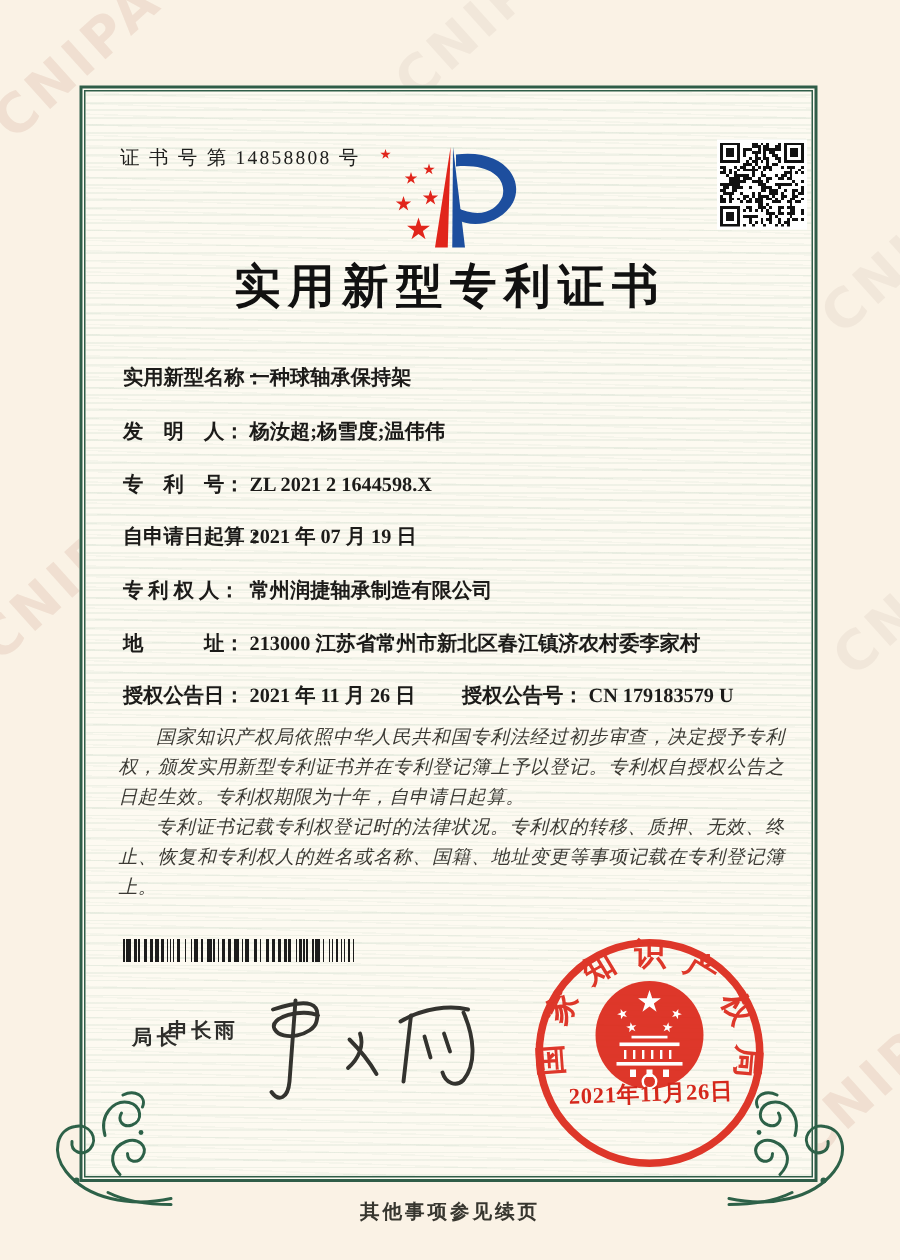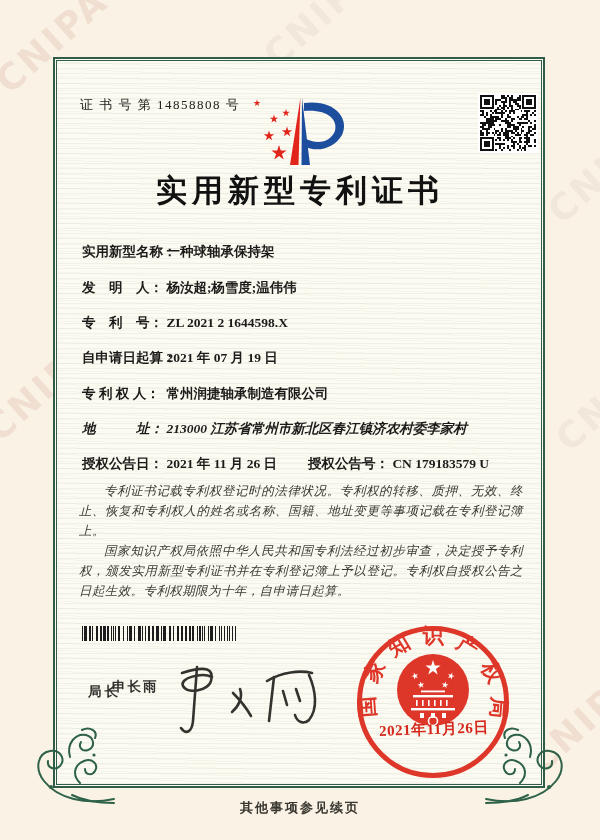--- a/index.html
+++ b/index.html
@@ -431,36 +431,36 @@
       <span class="val">ZL 2021 2 1644598.X</span>
     </div>
     <div class="row" style="top:349px;">
       <span class="lbl">自申请日起算：</span>
       <span class="val">2021 年 07 月 19 日</span>
     </div>
     <div class="row" style="top:385px;">
       <span class="lbl">专 利 权 人：</span>
       <span class="val">常州润捷轴承制造有限公司</span>
     </div>
-    <div class="row" style="top:420px;font-style:italic;">
+    <div class="row" style="top:420px;">
       <span class="lbl">地　　　址：</span>
       <span class="val">213000 江苏省常州市新北区春江镇济农村委李家村</span>
     </div>
     <div class="row" style="top:455px;">
       <span class="lbl">授权公告日：</span>
       <span class="val">2021 年 11 月 26 日</span>
       <span class="grant-no-group">
         <span class="lbl2">授权公告号：</span>
         <span class="val">CN 179183579 U</span>
       </span>
     </div>
 
     <div class="paras">
+      <p>国家知识产权局依照中华人民共和国专利法经过初步审查，决定授予专利权，颁发实用新型专利证书并在专利登记簿上予以登记。专利权自授权公告之日起生效。专利权期限为十年，自申请日起算。</p>
       <p>专利证书记载专利权登记时的法律状况。专利权的转移、质押、无效、终止、恢复和专利权人的姓名或名称、国籍、地址变更等事项记载在专利登记簿上。</p>
-      <p>国家知识产权局依照中华人民共和国专利法经过初步审查，决定授予专利权，颁发实用新型专利证书并在专利登记簿上予以登记。专利权自授权公告之日起生效。专利权期限为十年，自申请日起算。</p>
     </div>
 
     <svg class="barcode" id="barcode" width="158" height="16" viewBox="0 0 158 16" shape-rendering="crispEdges">
         <rect x="0" y="0" width="1" height="15" fill="#1c1c1c"></rect>
         <rect x="2" y="0" width="3" height="15" fill="#1c1c1c"></rect>
         <rect x="7" y="0" width="2" height="15" fill="#1c1c1c"></rect>
         <rect x="10" y="0" width="1" height="15" fill="#1c1c1c"></rect>
         <rect x="14" y="0" width="2" height="15" fill="#1c1c1c"></rect>
         <rect x="18" y="0" width="2" height="15" fill="#1c1c1c"></rect>
         <rect x="21" y="0" width="3" height="15" fill="#1c1c1c"></rect>

